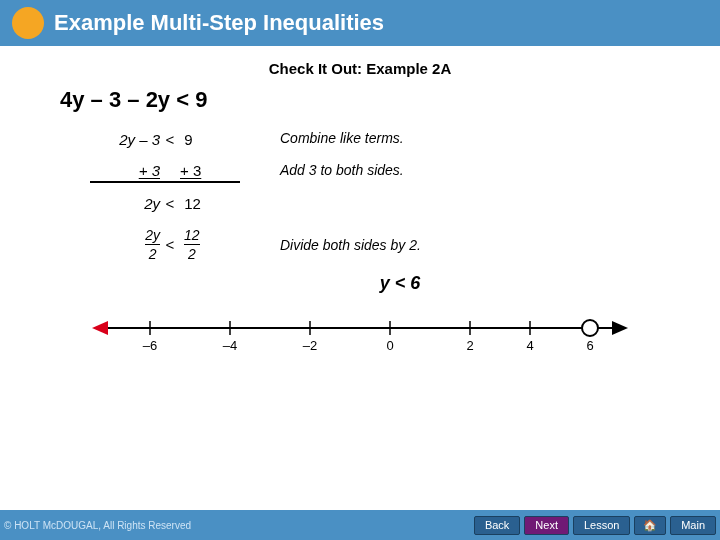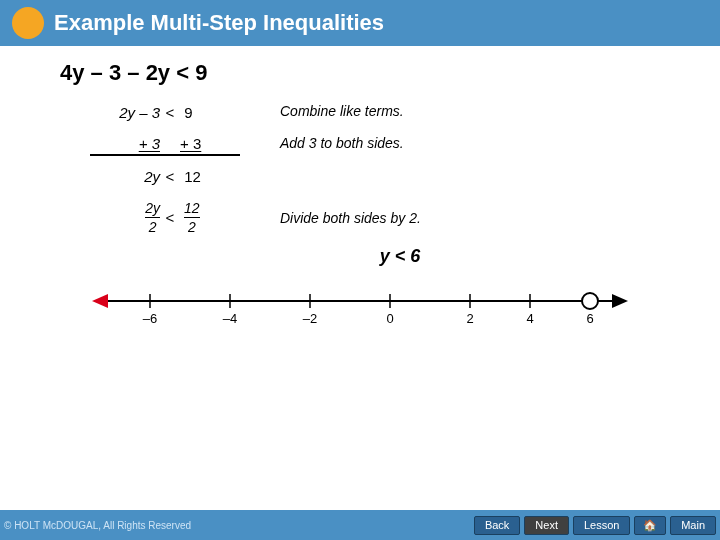--- a/index.html
+++ b/index.html
@@ -193,21 +193,21 @@
       background: #2a6090;
       color: #fff;
       border: 1px solid #1a4060;
       padding: 2px 10px;
       font-size: 11px;
       cursor: pointer;
       border-radius: 2px;
     }
 
     .footer-btn.active {
-      background: #404040;
+      background: #701a75;
     }
 
     .footer-btn-icon {
       background: #2a6090;
       color: #fff;
       border: 1px solid #1a4060;
       padding: 2px 8px;
       font-size: 11px;
       cursor: pointer;
       border-radius: 2px;
@@ -218,20 +218,21 @@
 </head>
 <body>
 
 <div class="header">
   <div class="header-icon"></div>
   <span class="header-title">Example Multi-Step Inequalities</span>
 </div>
 
 <div class="content">
 
+  <div class="check-it-out">Check It Out: Example 2A</div>
 
 
   <div class="main-equation">
     <span>4y – 3 – 2y &lt; 9</span>
   </div>
 
   <div class="steps-container">
 
     <div class="left-steps">
 

